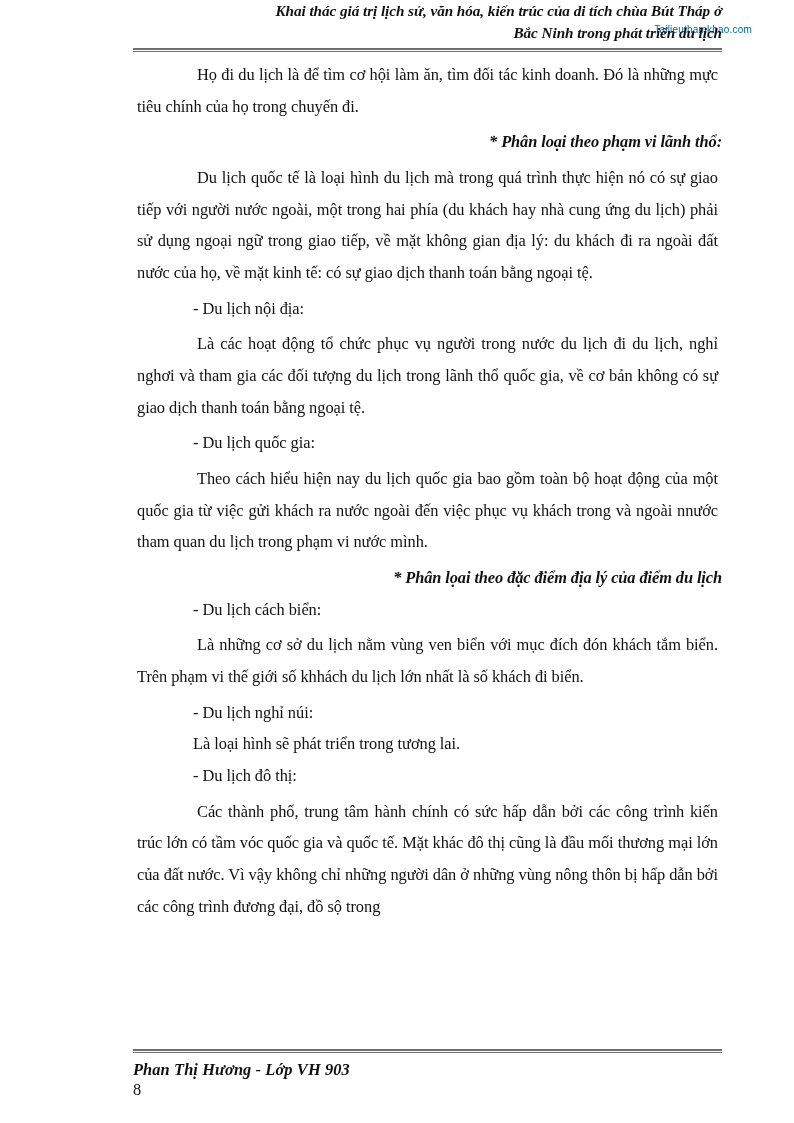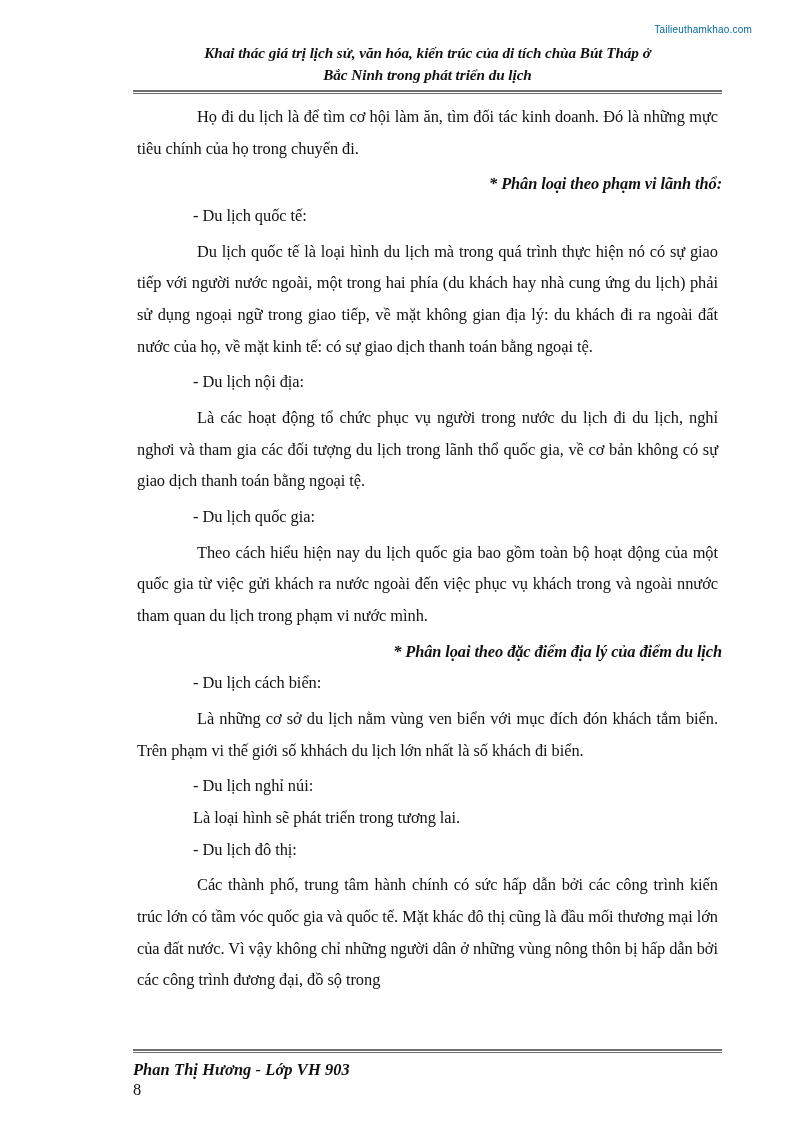--- a/index.html
+++ b/index.html
@@ -41,22 +41,21 @@
   
   .content {
     position: absolute;
     left: 133px;
     top: 0;
     width: 589px;
   }
 
   
   .running-header {
-    padding-top: 42px;
-    text-align: center;
+    text-align: right;
     font-weight: bold;
     font-style: italic;
     font-size: 15.2px;
     line-height: 1.42;
     letter-spacing: -0.05px;
   }
   .running-header .hdr-line {
     display: block;
   }
 
@@ -140,21 +139,20 @@
     <div class="running-header">
       <span class="hdr-line">Khai thác giá trị lịch sử, văn hóa, kiến trúc của di tích chùa Bút Tháp ở</span>
       <span class="hdr-line">Bắc Ninh trong phát triển du lịch</span>
     </div>
 
     <div class="rule-double"></div>
 
     <div class="body-text" id="body-text">
         <p class="para">Họ đi du lịch là để tìm cơ hội làm ăn, tìm đối tác kinh doanh. Đó là những mực tiêu chính của họ trong chuyến đi.</p>
         <p class="heading-line">* Phân loại theo phạm vi lãnh thổ:</p>
-        <p class="sub-line">- Du lịch quốc tế:</p>
         <p class="para">Du lịch quốc tế là loại hình du lịch mà trong quá trình thực hiện nó có sự giao tiếp với người nước ngoài, một trong hai phía (du khách hay nhà cung ứng du lịch) phải sử dụng ngoại ngữ trong giao tiếp, về mặt không gian địa lý: du khách đi ra ngoài đất nước của họ, về mặt kinh tế: có sự giao dịch thanh toán bằng ngoại tệ.</p>
         <p class="sub-line">- Du lịch nội địa:</p>
         <p class="para">Là các hoạt động tổ chức phục vụ người trong nước du lịch đi du lịch, nghỉ nghơi và tham gia các đối tượng du lịch trong lãnh thổ quốc gia, về cơ bản không có sự giao dịch thanh toán bằng ngoại tệ.</p>
         <p class="sub-line">- Du lịch quốc gia:</p>
         <p class="para">Theo cách hiểu hiện nay du lịch quốc gia bao gồm toàn bộ hoạt động của một quốc gia từ việc gửi khách ra nước ngoài đến việc phục vụ khách trong và ngoài nnước tham quan du lịch trong phạm vi nước mình.</p>
         <p class="heading-line">* Phân lọai theo đặc điểm địa lý của điểm du lịch</p>
         <p class="sub-line">- Du lịch cách biển:</p>
         <p class="para">Là những cơ sở du lịch nằm vùng ven biển với mục đích đón khách tắm biển. Trên phạm vi thế giới số khhách du lịch lớn nhất là số khách đi biển.</p>
         <p class="sub-line">- Du lịch nghỉ núi:</p>
         <p class="sub-line">Là loại hình sẽ phát triển trong tương lai.</p>

